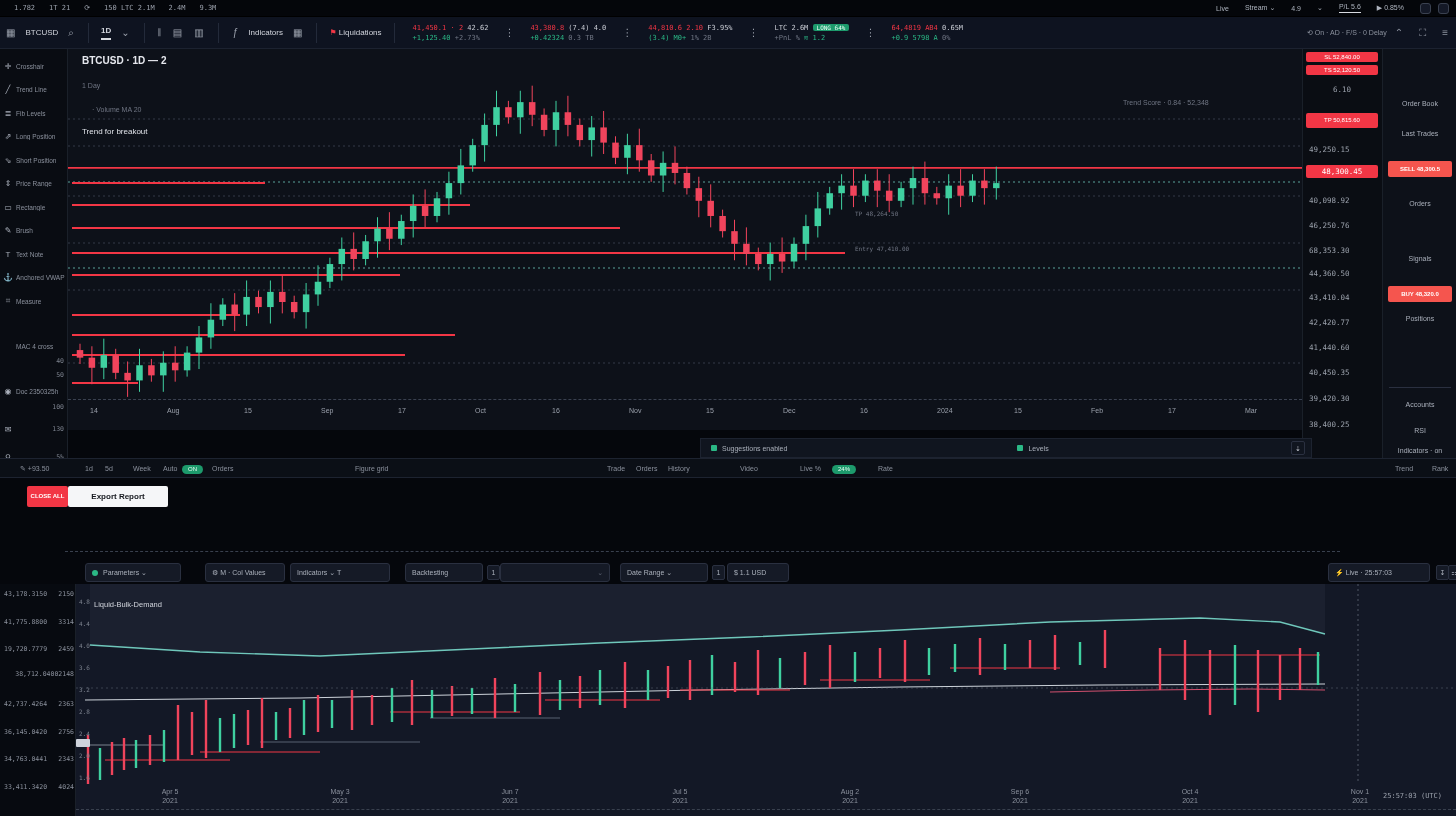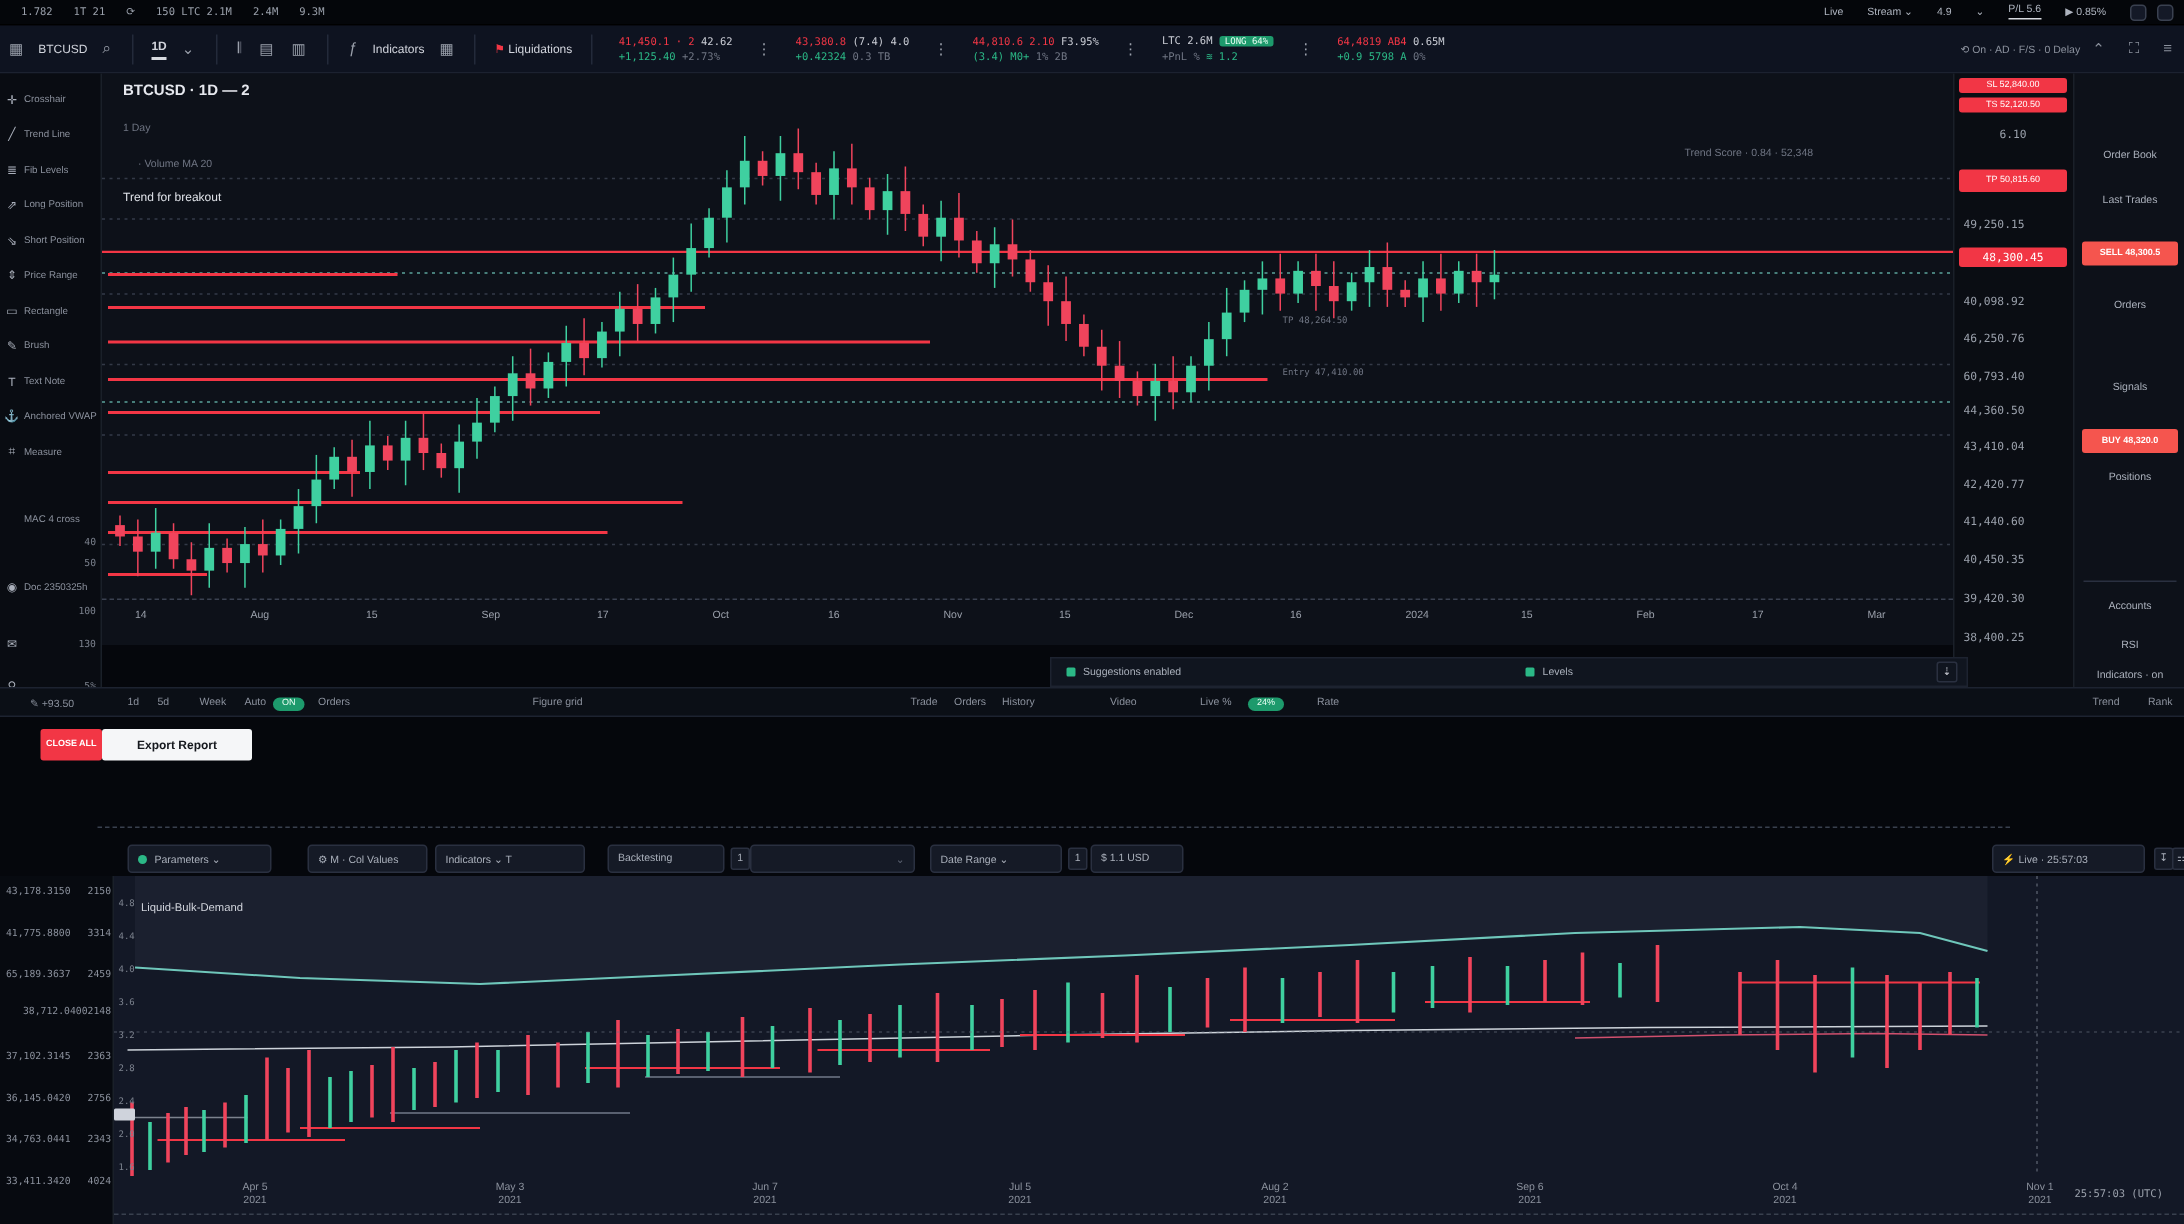--- a/index.html
+++ b/index.html
@@ -446,21 +446,21 @@
 
   <div id="pricescale" class="abs">
       <div class="ps-badge" style="top: 3px;">SL 52,840.00</div>
       <div class="ps-badge" style="top: 16px;">TS 52,120.50</div>
       <div class="ps-lbl num" style="top: 36px; text-align: center;">6.10</div>
       <div class="ps-badge" style="top: 64px; line-height: 13px;">TP 50,815.60</div>
       <div class="ps-lbl num" style="top: 96px;">49,250.15</div>
       <div class="ps-badge num" style="top: 116px; font-size: 7.5px; line-height: 11px;">48,300.45</div>
       <div class="ps-lbl num" style="top: 147px;">40,098.92</div>
       <div class="ps-lbl num" style="top: 172px;">46,250.76</div>
-      <div class="ps-lbl num" style="top: 197px;">60,793.40</div>
+      <div class="ps-lbl num" style="top: 197px;">68,353.30</div>
       <div class="ps-lbl num red" style="top: 220px;">44,360.50</div>
       <div class="ps-lbl num" style="top: 244px;">43,410.04</div>
       <div class="ps-lbl num red" style="top: 269px;">42,420.77</div>
       <div class="ps-lbl num" style="top: 294px;">41,440.60</div>
       <div class="ps-lbl num" style="top: 319px;">40,450.35</div>
       <div class="ps-lbl num" style="top: 345px;">39,420.30</div>
       <div class="ps-lbl num" style="top: 371px;">38,400.25</div>
     </div>
 
   <div id="orderpanel" class="abs">
@@ -551,29 +551,29 @@
   <div id="depth" class="abs">
       <div class="dp-row num" style="top: 6px;">
         <span>43,178.3150</span>
         <span>2150</span>
       </div>
       <div class="dp-row num" style="top: 33.5px;">
         <span>41,775.8800</span>
         <span>3314</span>
       </div>
       <div class="dp-row num" style="top: 61px;">
-        <span>65,189.3637</span>
+        <span>19,720.7779</span>
         <span>2459</span>
       </div>
       <div class="dp-row num" style="top: 86px; justify-content: flex-end;">
         <span>38,712.0400</span>
         <span>2148</span>
       </div>
       <div class="dp-row num" style="top: 116px;">
-        <span>37,102.3145</span>
+        <span>42,737.4264</span>
         <span>2363</span>
       </div>
       <div class="dp-row num" style="top: 143.5px;">
         <span>36,145.0420</span>
         <span>2756</span>
       </div>
       <div class="dp-row num" style="top: 171px;">
         <span>34,763.0441</span>
         <span>2343</span>
       </div>

